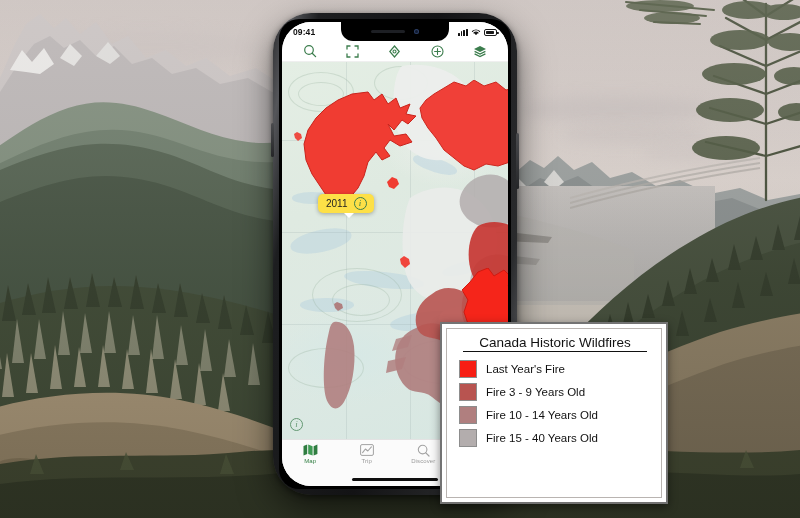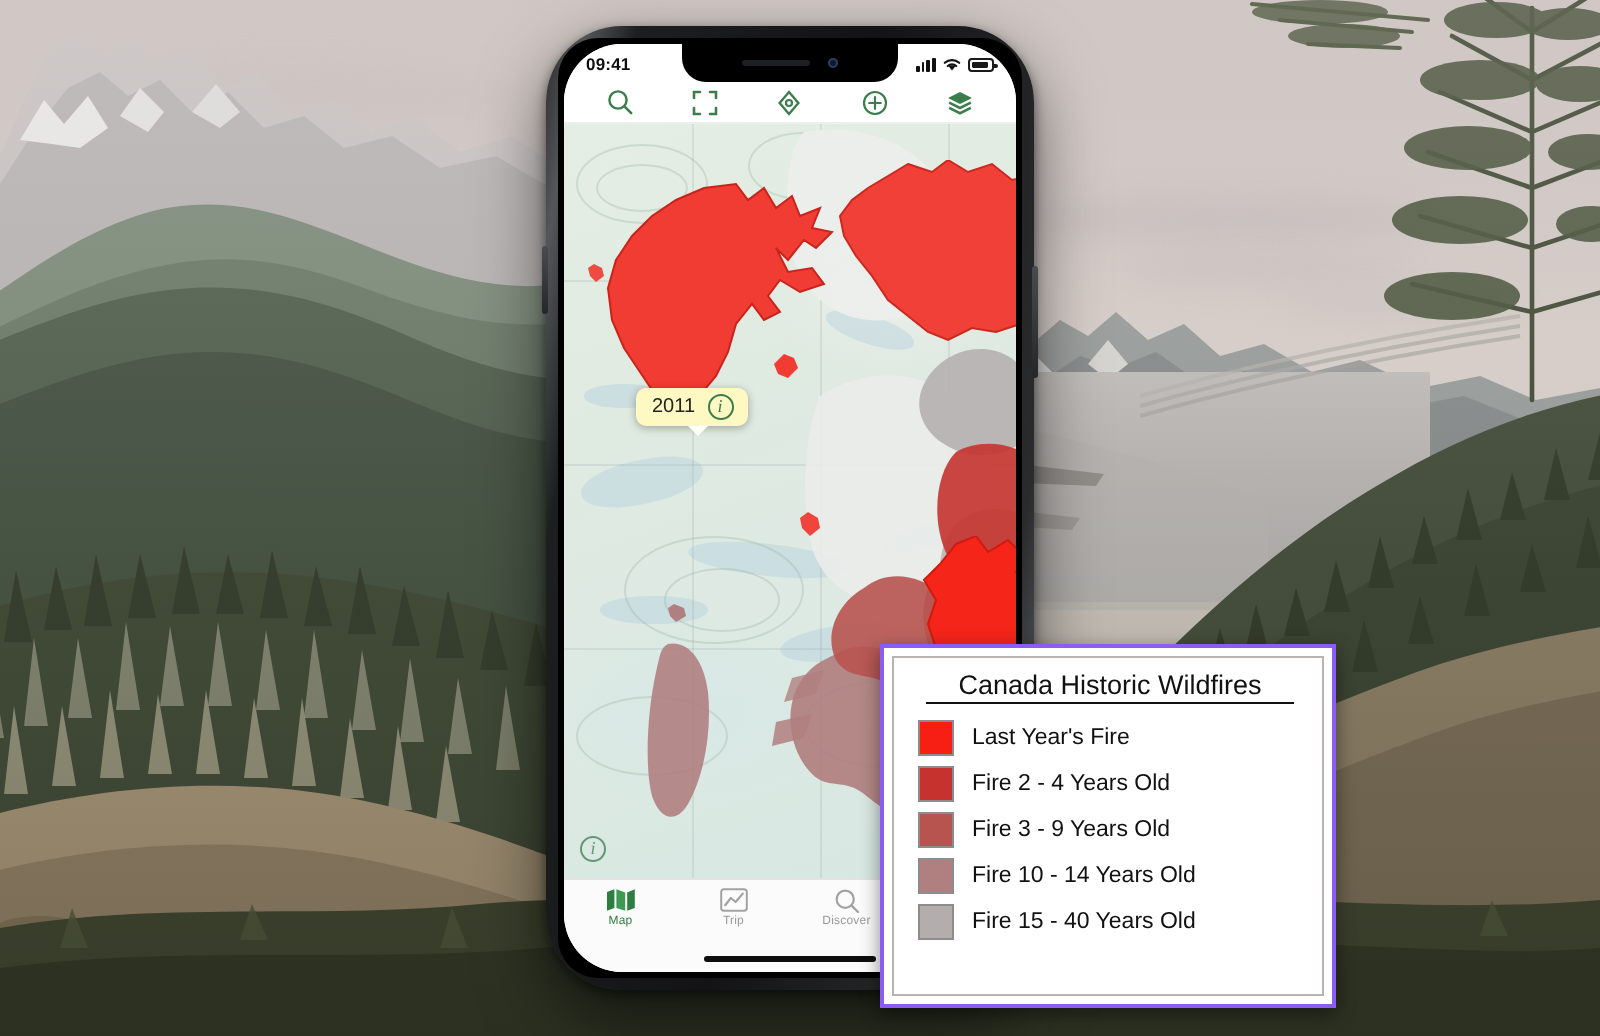--- a/index.html
+++ b/index.html
@@ -132,21 +132,21 @@
       linear-gradient(160deg,#e4eee4 0%, #dfeae1 35%, #dde9e3 65%, #d7e7e2 100%);
   }
   .contour { position:absolute; border:1px solid rgba(150,175,155,.30); border-radius:50%; }
   .water   { position:absolute; background:rgba(176,205,222,.40); border-radius:48%; }
   .gridline{ position:absolute; background:rgba(150,170,170,.22); }
   .fire    { position:absolute; }
 
   
   #callout {
     position:absolute; left:36px; top:132px; z-index:12;
-    background:#fef9c3; border-radius:5px; padding:3px 7px 3px 8px;
+    background:#fde047; border-radius:5px; padding:3px 7px 3px 8px;
     display:flex; align-items:center; gap:6px;
     box-shadow:0 1px 4px rgba(0,0,0,.30);
   }
   #callout::after{
     content:""; position:absolute; left:26px; bottom:-5px; width:0; height:0;
     border-left:5px solid transparent; border-right:5px solid transparent; border-top:5px solid #fff;
   }
   #callout-year { font-size:10px; color:#222; }
   .info-circle {
     width:13px; height:13px; border-radius:50%; border:1.1px solid #3c7d4d;
@@ -164,21 +164,21 @@
   .tab { flex:1; display:flex; flex-direction:column; align-items:center; gap:1px; }
   .tab .ticon { height:14px; display:flex; align-items:center; justify-content:center; }
   .tab .tlabel { font-size:6px; color:#9a9a9a; letter-spacing:.1px; }
   .tab.active .tlabel { color:#2f7d41; }
   #homebar-wrap { height:13px; flex:0 0 13px; background:#fbfbfb; display:flex; align-items:center; justify-content:center; }
   #homebar { width:86px; height:3px; border-radius:2px; background:#0e0e0e; }
 
   
   #legend {
     position:absolute; left:440px; top:322px; width:228px; height:182px;
-    background:#fff; border:2px solid #8b5cf6;
+    background:#fff; border:2px solid #737373;
     box-shadow:0 3px 9px rgba(0,0,0,.45);
     padding:4px;
     z-index:60;
   }
   #legend-inner {
     width:100%; height:100%; border:1px solid #b9b4b1; background:#fff;
     padding:6px 8px 4px 12px;
   }
   #legend-title {
     font-size:13.5px; color:#111; text-align:center;
@@ -627,24 +627,20 @@
 
 <div id="legend">
   <div id="legend-inner">
     <div id="legend-title">Canada Historic Wildfires</div>
 
     <div class="legend-row">
       <span class="swatch" style="background:#f71e14"></span>
       <span class="legend-label">Last Year's Fire</span>
     </div>
     <div class="legend-row">
-      <span class="swatch" style="background:#c5332f"></span>
-      <span class="legend-label">Fire 2 - 4 Years Old</span>
-    </div>
-    <div class="legend-row">
       <span class="swatch" style="background:#b85450"></span>
       <span class="legend-label">Fire 3 - 9 Years Old</span>
     </div>
     <div class="legend-row">
       <span class="swatch" style="background:#b07f7f"></span>
       <span class="legend-label">Fire 10 - 14 Years Old</span>
     </div>
     <div class="legend-row">
       <span class="swatch" style="background:#b3adad"></span>
       <span class="legend-label">Fire 15 - 40 Years Old</span>

